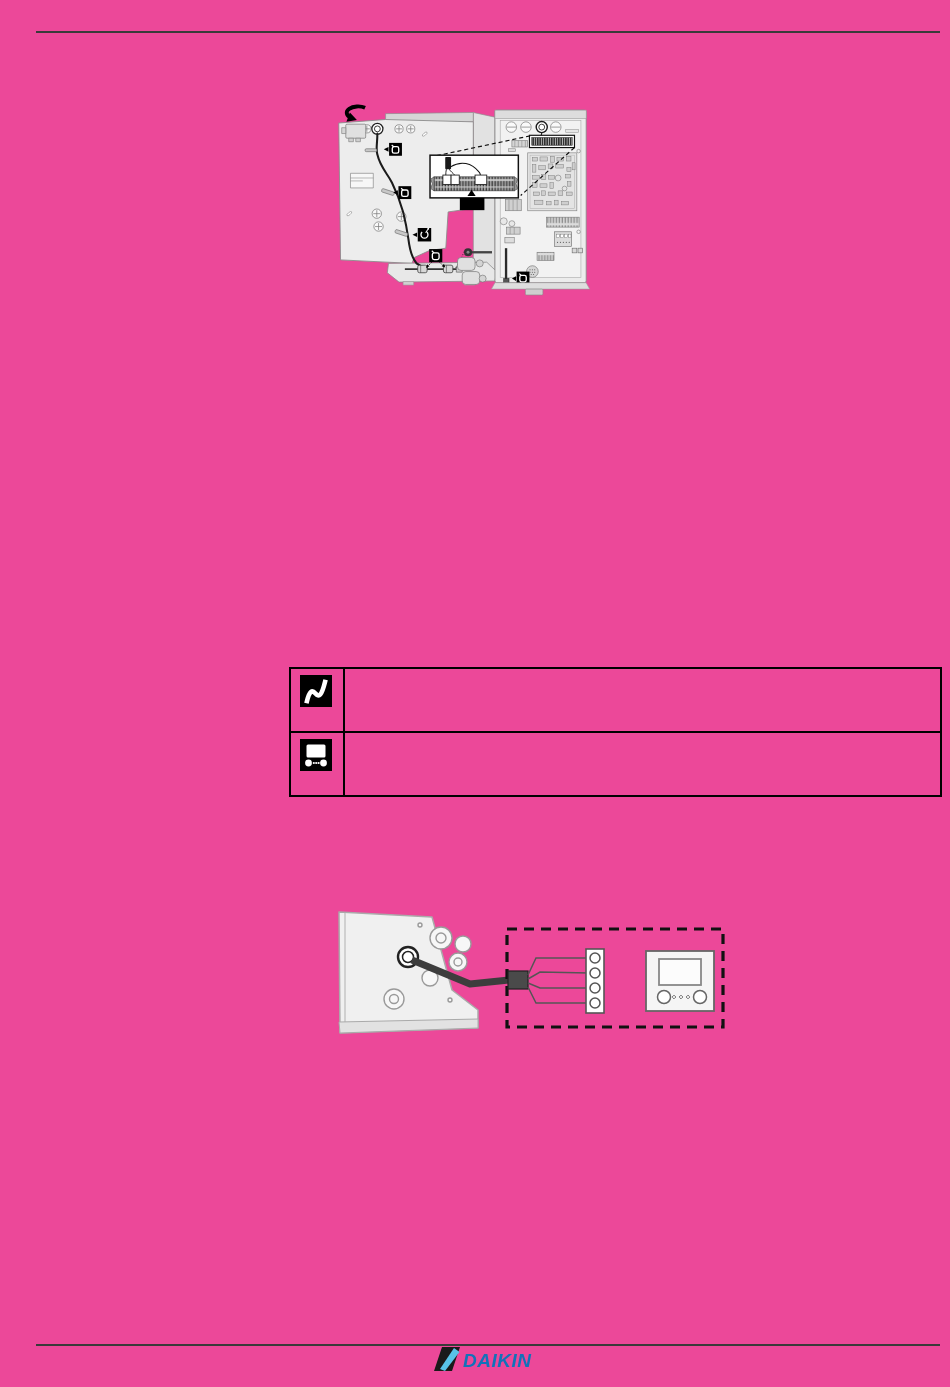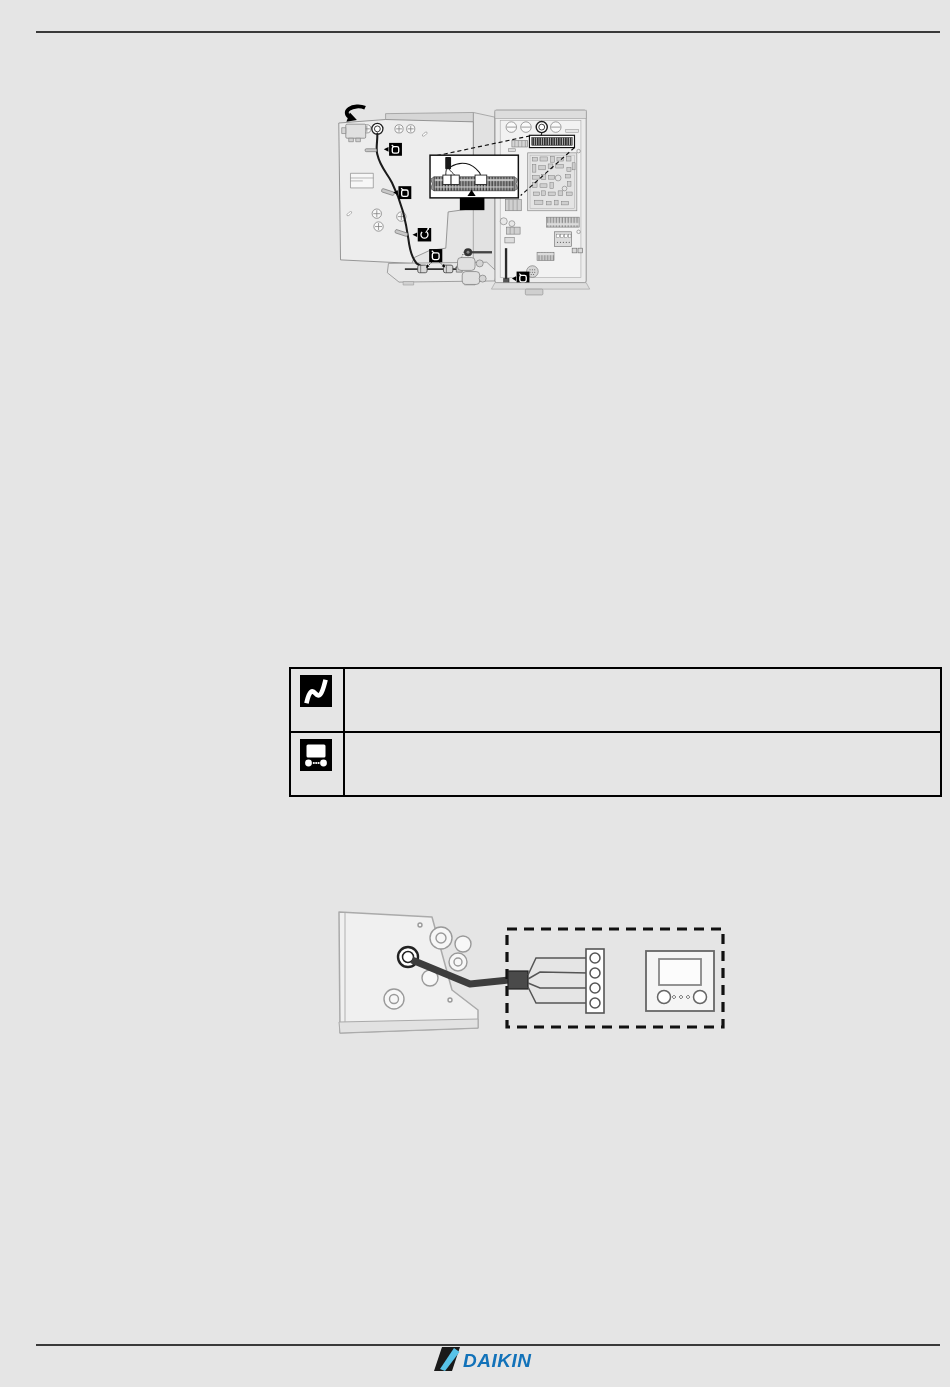--- a/index.html
+++ b/index.html
@@ -1,19 +1,19 @@
 <!DOCTYPE html>
 <html><head>
 <meta charset="utf-8">
 <style>
   html,body{margin:0;padding:0;background:#fff;}
   .page{
     position:relative;
     width:950px;height:1387px;
-    background:#e5e5e5;
+    background:#ec4899;
     font-family:"Liberation Sans", sans-serif;
     overflow:hidden;
   }
   .rule{
     position:absolute;left:36px;width:904px;height:2px;background:#3a3a3a;
   }
   .fig{position:absolute;}
   
   .info-table{
     position:absolute;left:289px;top:667px;width:649px;height:126px;

